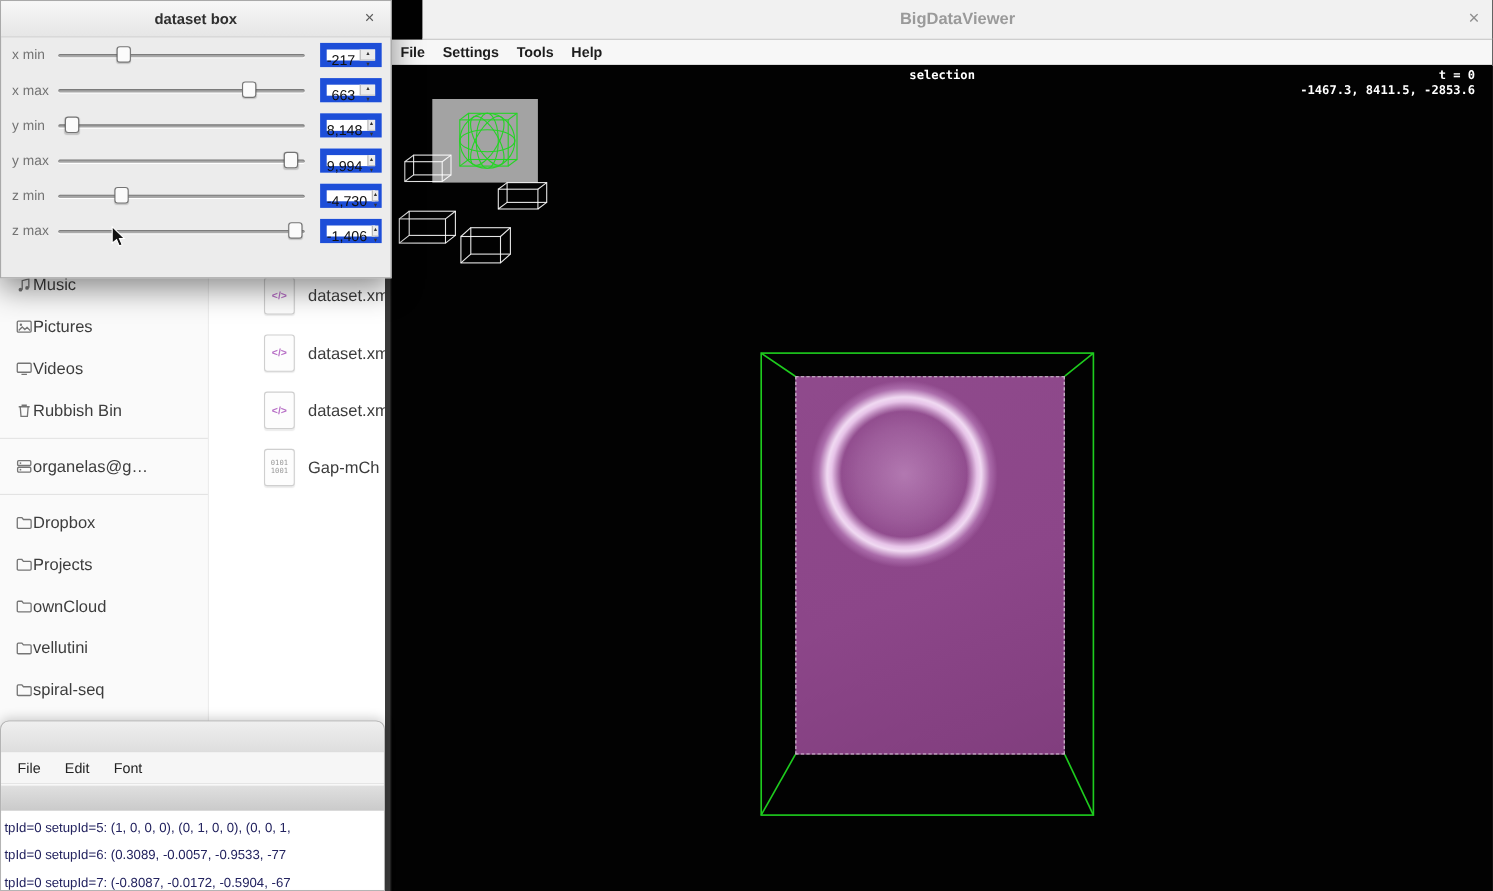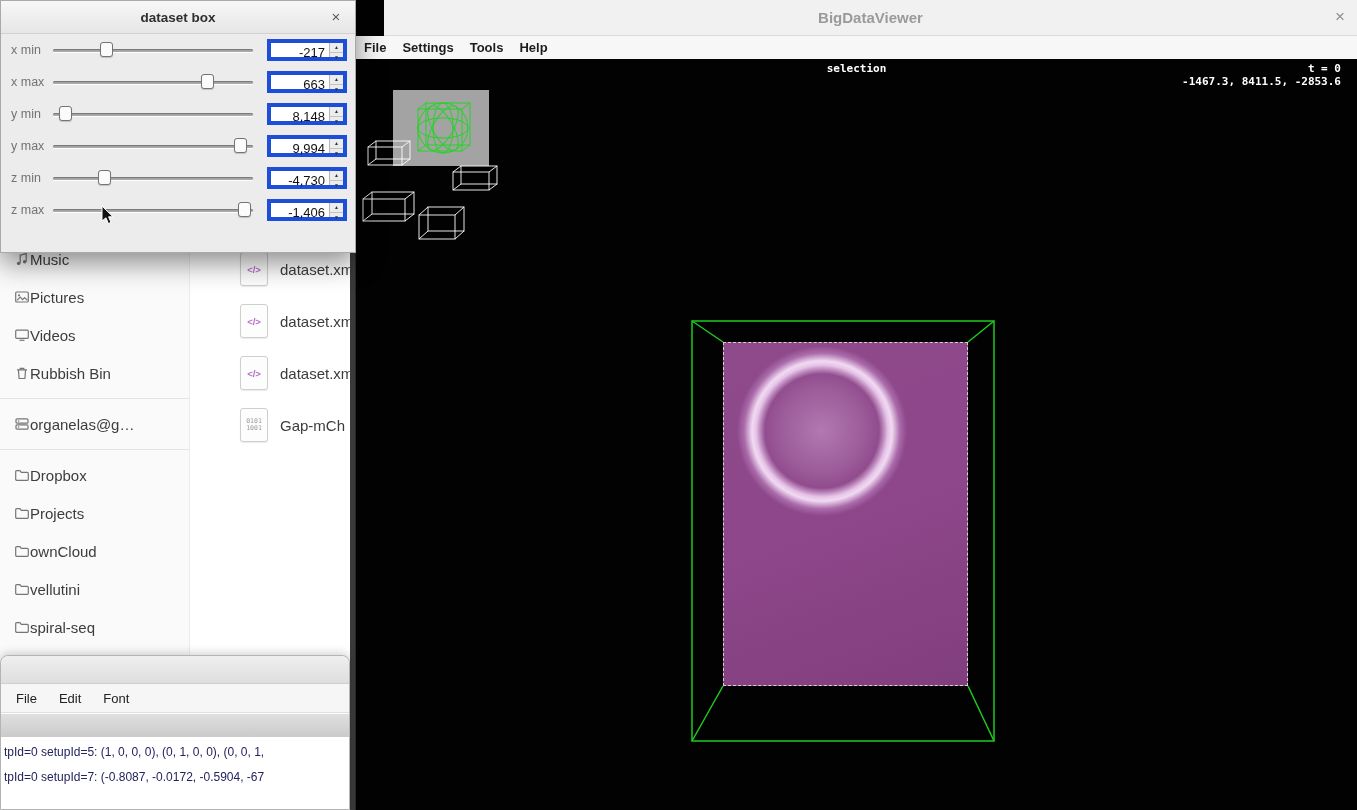--- a/index.html
+++ b/index.html
@@ -59,21 +59,21 @@
   .bbox-title{font-size:13.5px;font-weight:bold;color:#2f2f2f;}
   .bbox-close{position:absolute;right:10px;top:7px;width:18px;height:18px;text-align:center;
     line-height:17px;color:#5a5a5a;font-size:15px;}
   .bbox-row{height:32px;display:flex;align-items:center;padding:0 8px 0 10px;}
   .bbox-label{width:42px;font-size:12.5px;color:#737373;}
   .bbox-slider{position:relative;flex:1;height:16px;margin-right:14px;}
   .track{position:absolute;left:0;right:0;top:7px;height:3px;background:#a9a9a9;border-radius:2px;
     box-shadow:inset 0 1px 1px rgba(0,0,0,.3),0 1px 0 #fff;}
   .thumb{position:absolute;top:0;width:13px;height:15px;background:#fbfbfb;border:1px solid #747474;
     border-radius:3px;box-sizing:border-box;box-shadow:0 1px 1px rgba(0,0,0,.18);}
-  .bbox-spin{width:80px;height:22px;background:#fff;border:4px solid #1d4ed8;display:flex;box-sizing:border-box;}
+  .bbox-spin{width:56px;height:22px;background:#fff;border:6px solid #1d4ed8;display:flex;box-sizing:border-box;}
   .spin-val{flex:1;font-size:13px;color:#111;text-align:right;padding-right:4px;line-height:20px;}
   .spin-btns{width:13px;border-left:1px solid #b5b5b5;display:flex;flex-direction:column;background:#ececec;}
   .spin-btns span{flex:1;font-size:5px;color:#333;text-align:center;line-height:9px;}
   .spin-btns .up{border-bottom:1px solid #c2c2c2;}
   .bbox-ok{position:absolute;left:2px;right:2px;bottom:2px;height:22px;
     background:linear-gradient(#f8f8f8,#e2e2e2);border:1px solid #9e9e9e;border-radius:2px;
     font-size:12.5px;font-weight:600;color:#222;font-family:"Liberation Sans",sans-serif;}
 
   
   .log-window{position:absolute;left:0;top:655px;width:350px;height:155px;background:#f2f2f2;
@@ -374,20 +374,21 @@
   <div class="log-window">
     <div class="log-titlebar"></div>
     <div class="log-menubar" id="log-menu">
         <span class="log-menu-item">File</span>
         <span class="log-menu-item">Edit</span>
         <span class="log-menu-item">Font</span>
       </div>
     <div class="log-scrollbar"></div>
     <div class="log-text" id="log-lines">
         <div class="log-line">tpId=0 setupId=5: (1, 0, 0, 0), (0, 1, 0, 0), (0, 0, 1,</div>
+        <div class="log-line">tpId=0 setupId=6: (0.3089, -0.0057, -0.9533, -77</div>
         <div class="log-line">tpId=0 setupId=7: (-0.8087, -0.0172, -0.5904, -67</div>
       </div>
   </div>
 
   <svg class="cursor" width="16" height="22" viewBox="0 0 16 22">
     <path d="M1 1 L1 16 L5 12.8 L7.4 18.6 L10 17.4 L7.6 11.8 L12 11.8 Z" fill="#111" stroke="#fff" stroke-width="1"></path>
   </svg>
 
 </div>
 

